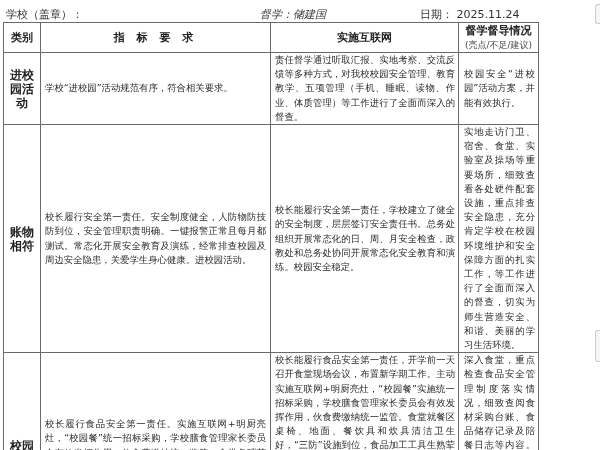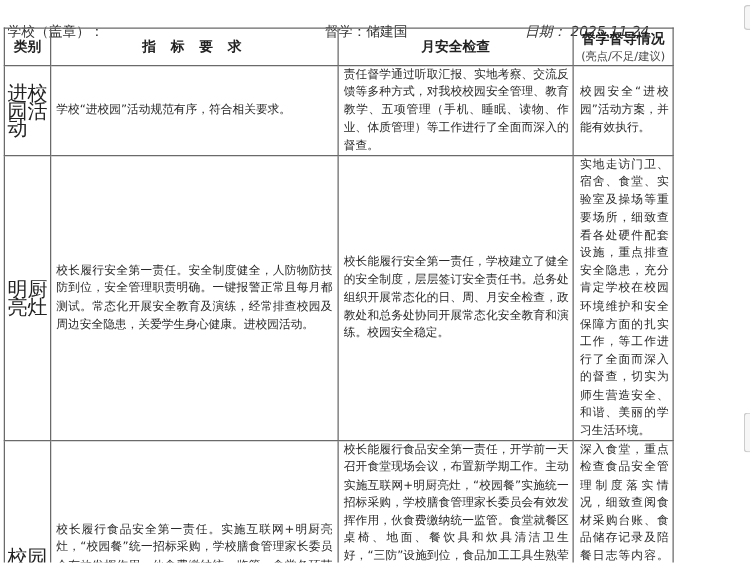--- a/index.html
+++ b/index.html
@@ -1,29 +1,29 @@
 <!DOCTYPE html>
 <html><head>
 <meta charset="utf-8">
 <style>
   html, body { margin:0; padding:0; background:#ffffff; }
   body { width:600px; height:450px; overflow:hidden; position:relative;
          font-family:"DejaVu Sans", sans-serif; color:#222; }
   .topbar { position:absolute; left:0; top:0; width:600px; height:22px; font-size:11px; color:#333; }
-  .topbar span { position:absolute; top:18px; white-space:nowrap; }
+  .topbar span { position:absolute; top:7px; white-space:nowrap; }
   .school { left:6px; }
-  .inspector { left:260px; }
-  .date { left:420px;font-style:italic; }
+  .inspector { left:260px;font-style:italic; }
+  .date { left:420px; }
   .edge-tab { position:absolute; right:0; width:4px; border:1px solid #ccc; border-right:none; border-radius:3px 0 0 3px; background:#f6f6f6; }
   table { position:absolute; left:3px; top:22px; width:535px; border-collapse:collapse; table-layout:fixed; }
   td, th { border:1px solid #6a6a6a; vertical-align:middle; padding:0 4px; }
   th { font-weight:bold; font-size:11px; color:#222; height:29px; text-align:center; }
   th .sub { display:block; font-weight:normal; font-size:9px; color:#444; margin-top:1px; }
   th.c2 span.spaced { letter-spacing:4px;margin-top:36px; }
-  td.cat { font-weight:normal; font-size:16px; line-height:14px; padding:0 2px; }
+  td.cat { text-align:center; font-weight:bold; font-size:12px; line-height:14px; padding:0 2px; }
   td.txt { font-size:9.4px; line-height:14.2px; text-align:justify; color:#2a2a2a;margin-top:48px; }
   td.c3 { padding:0 3px 0 4px; }
   td.c4 { padding:0 3px 0 5px; }
   tr.r1 td { height:47px; }
   tr.r2 td { height:110px; }
   tr.r3 td { height:155px; }
 </style>
 </head>
 <body>
 
@@ -40,36 +40,36 @@
   <colgroup>
     <col style="width:37px">
     <col style="width:230px">
     <col style="width:188px">
     <col style="width:80px">
   </colgroup>
   <thead>
     <tr>
       <th>类别</th>
       <th class="c2"><span class="spaced">指 标 要 求</span></th>
-      <th>月安全检查</th>
+      <th>实施互联网</th>
       <th>
         <span>督学督导情况</span>
         <span class="sub">(亮点/不足/建议)</span>
       </th>
     </tr>
   </thead>
   <tbody>
     <tr class="r1">
       <td class="cat">进校园活动</td>
       <td class="txt">学校“进校园”活动规范有序，符合相关要求。</td>
       <td class="txt c3">责任督学通过听取汇报、实地考察、交流反馈等多种方式，对我校校园安全管理、教育教学、五项管理（手机、睡眠、读物、作业、体质管理）等工作进行了全面而深入的督查。</td>
       <td class="txt c4">校园安全“进校园”活动方案，并能有效执行。</td>
     </tr>
     <tr class="r2">
-      <td class="cat">明厨亮灶</td>
+      <td class="cat">账物相符</td>
       <td class="txt">校长履行安全第一责任。安全制度健全，人防物防技防到位，安全管理职责明确。一键报警正常且每月都测试。常态化开展安全教育及演练，经常排查校园及周边安全隐患，关爱学生身心健康。进校园活动。</td>
       <td class="txt c3">校长能履行安全第一责任，学校建立了健全的安全制度，层层签订安全责任书。总务处组织开展常态化的日、周、月安全检查，政教处和总务处协同开展常态化安全教育和演练。校园安全稳定。</td>
       <td class="txt c4">实地走访门卫、宿舍、食堂、实验室及操场等重要场所，细致查看各处硬件配套设施，重点排查安全隐患，充分肯定学校在校园环境维护和安全保障方面的扎实工作，等工作进行了全面而深入的督查，切实为师生营造安全、和谐、美丽的学习生活环境。</td>
     </tr>
     <tr class="r3">
       <td class="cat">校园餐</td>
       <td class="txt">校长履行食品安全第一责任。实施互联网+明厨亮灶，“校园餐”统一招标采购，学校膳食管理家长委员会有效发挥作用，伙食费缴纳统一监管。食堂各环节管理到位，环境卫生良好，饭菜质量数量有保障，陪餐制度落实到位。</td>
       <td class="txt c3">校长能履行食品安全第一责任，开学前一天召开食堂现场会议，布置新学期工作。主动实施互联网+明厨亮灶，“校园餐”实施统一招标采购，学校膳食管理家长委员会有效发挥作用，伙食费缴纳统一监管。食堂就餐区桌椅、地面、餐饮具和炊具清洁卫生好，“三防”设施到位，食品加工工具生熟荤素分开，工具均有标识标牌。食品有留样，双人双锁。每日由行政、教师、家长、厨师等代表组成食材验收小组扎实开展工作。库房管理严格，进出记录完成无误，账物相符。从业人员都具备从业人员健康证，每日做好员工晨午检。陪餐制度落实到位，每餐均有校长等行政人员陪餐。</td>
       <td class="txt c4">深入食堂，重点检查食品安全管理制度落实情况，细致查阅食材采购台账、食品储存记录及陪餐日志等内容。对学校在安全责任落实、学生权益保障等方面取得的成效给予充分肯定，并就进一步优化管理提出指导性意见。</td>
     </tr>

